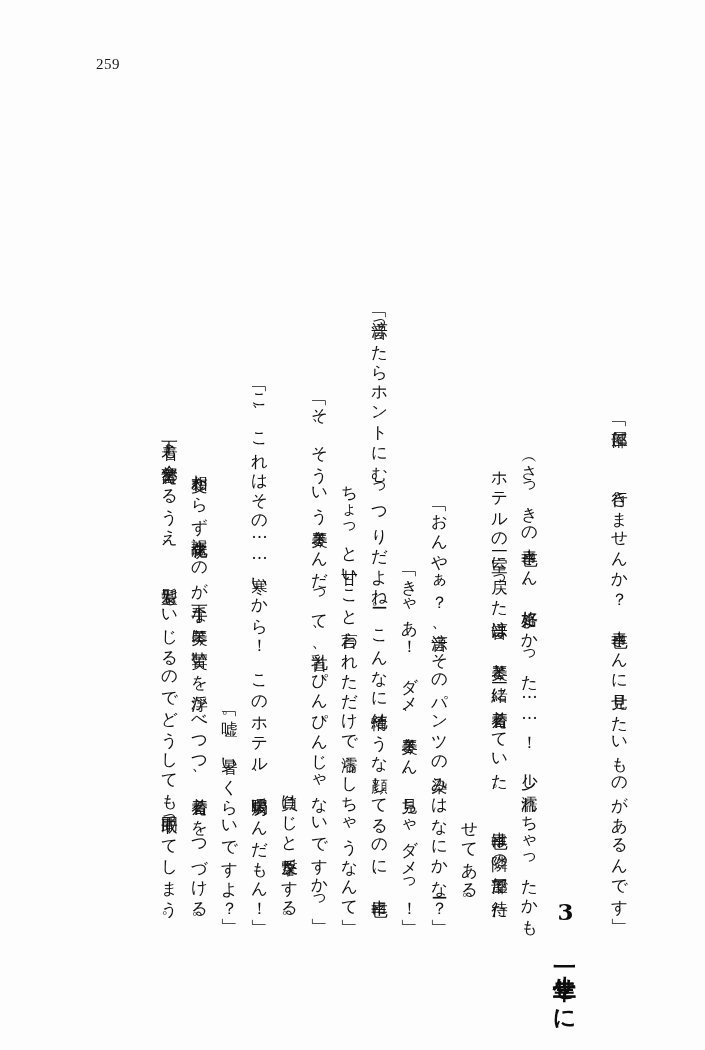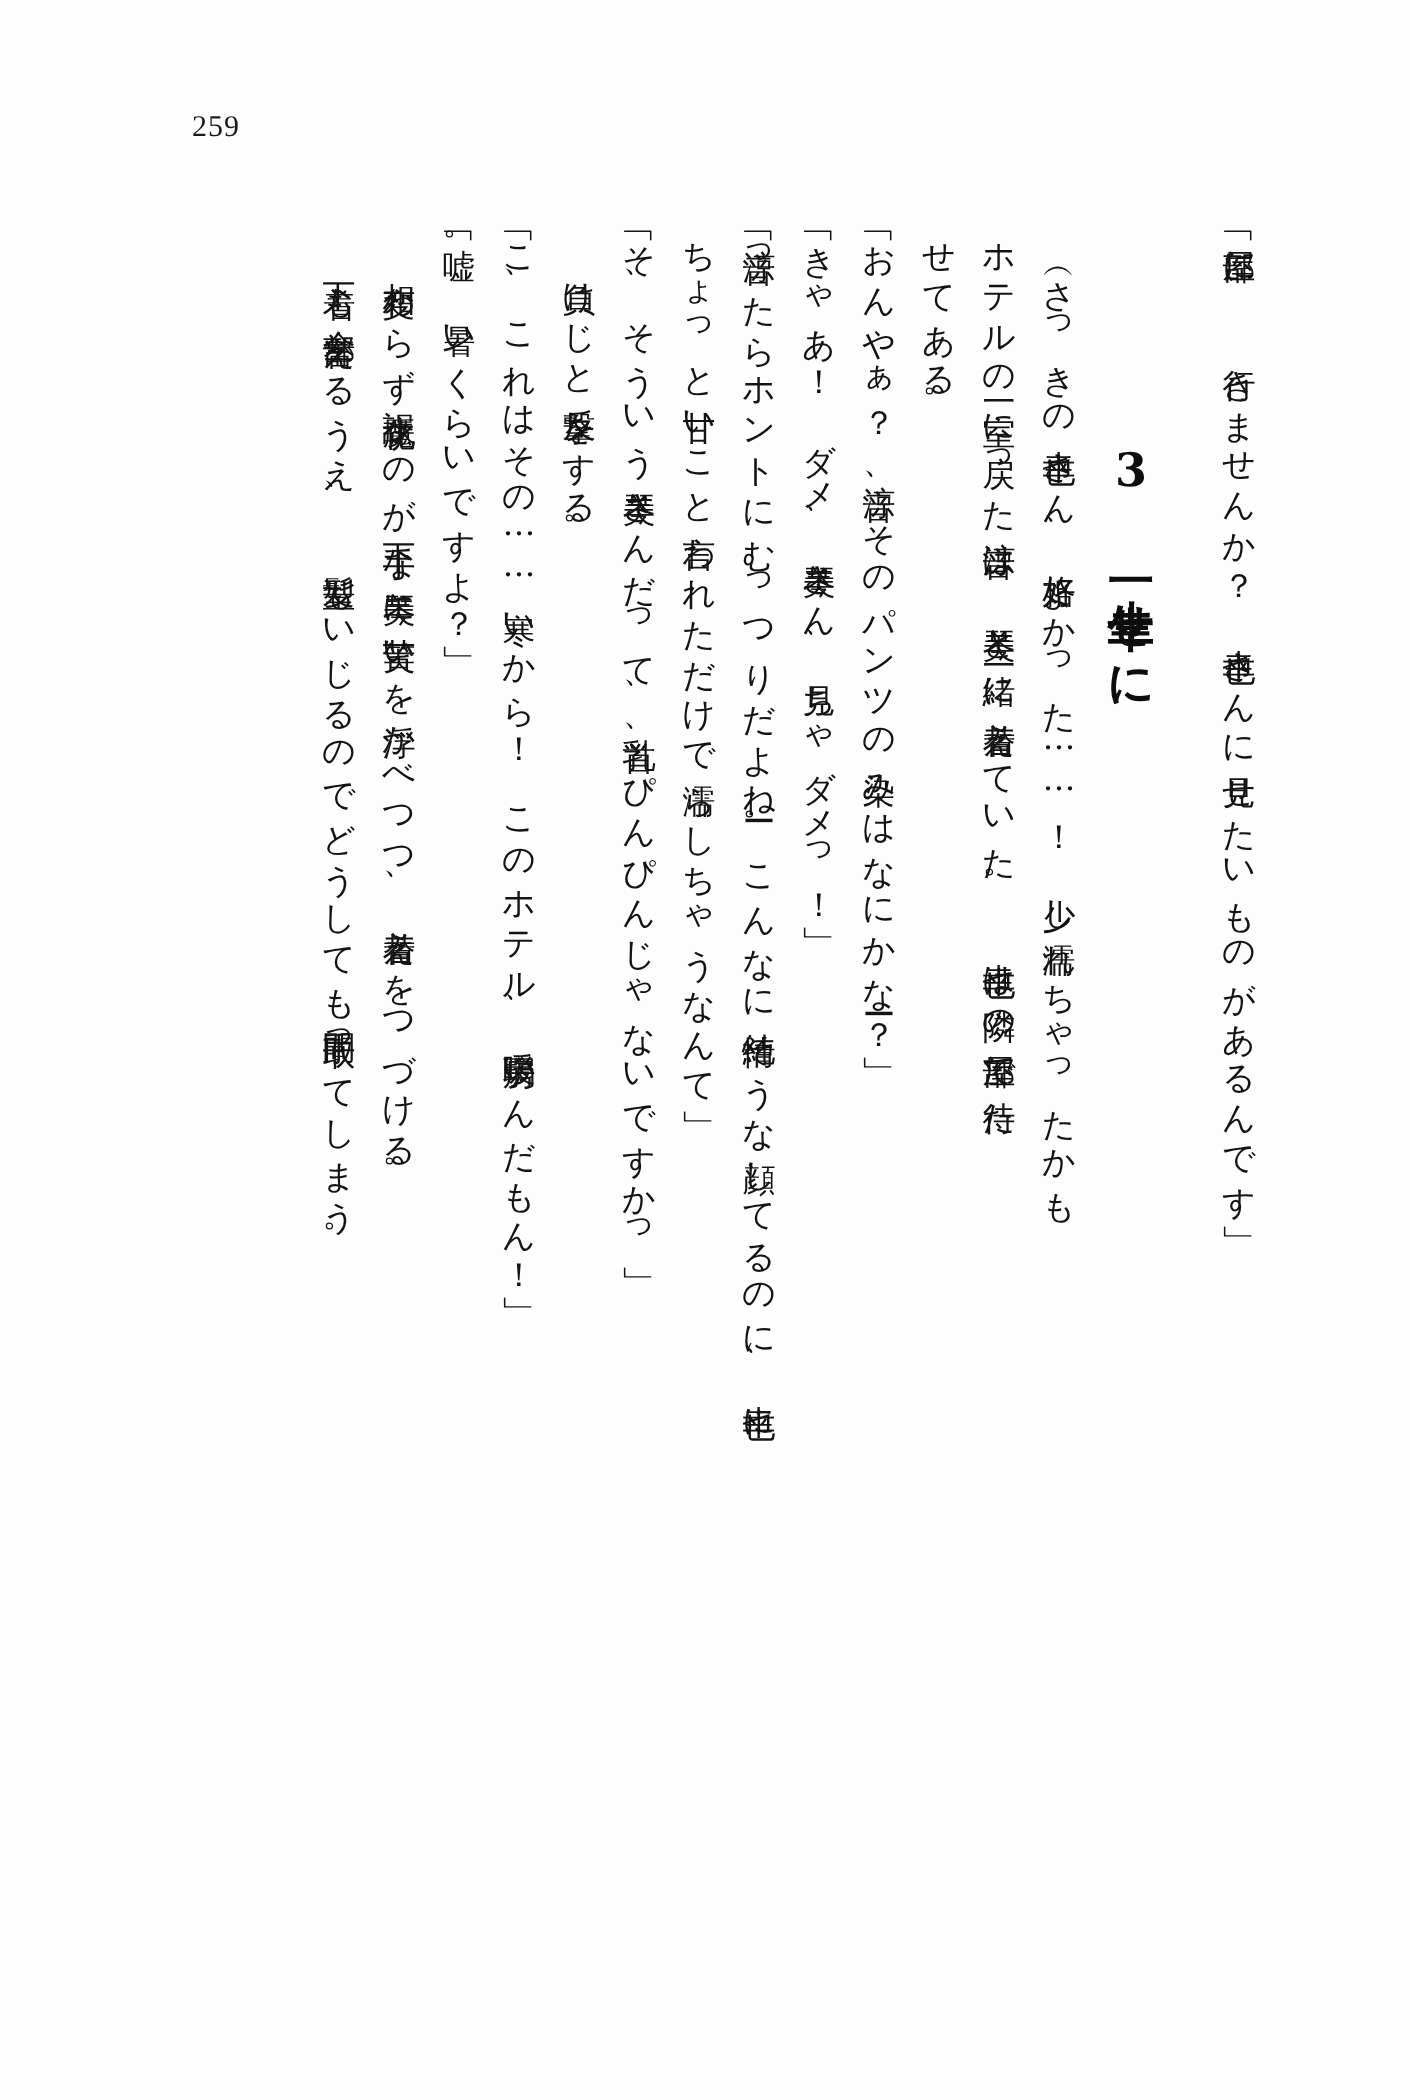--- a/index.html
+++ b/index.html
@@ -12,20 +12,21 @@
     height: 1050px;
     position: relative;
     font-family: "Liberation Serif", "DejaVu Serif", serif;
     color: #111111;
     overflow: hidden;
   }
   .page {
     position: absolute;
     inset: 0;
     background: #fdfdfd;
+    text-align: right;
   }
   .page-number {
     position: absolute;
     top: 56px;
     left: 96px;
     font-size: 15px;
     letter-spacing: 0.5px;
     color: #1a1a1a;
     font-family: "Liberation Serif", serif;
   }

